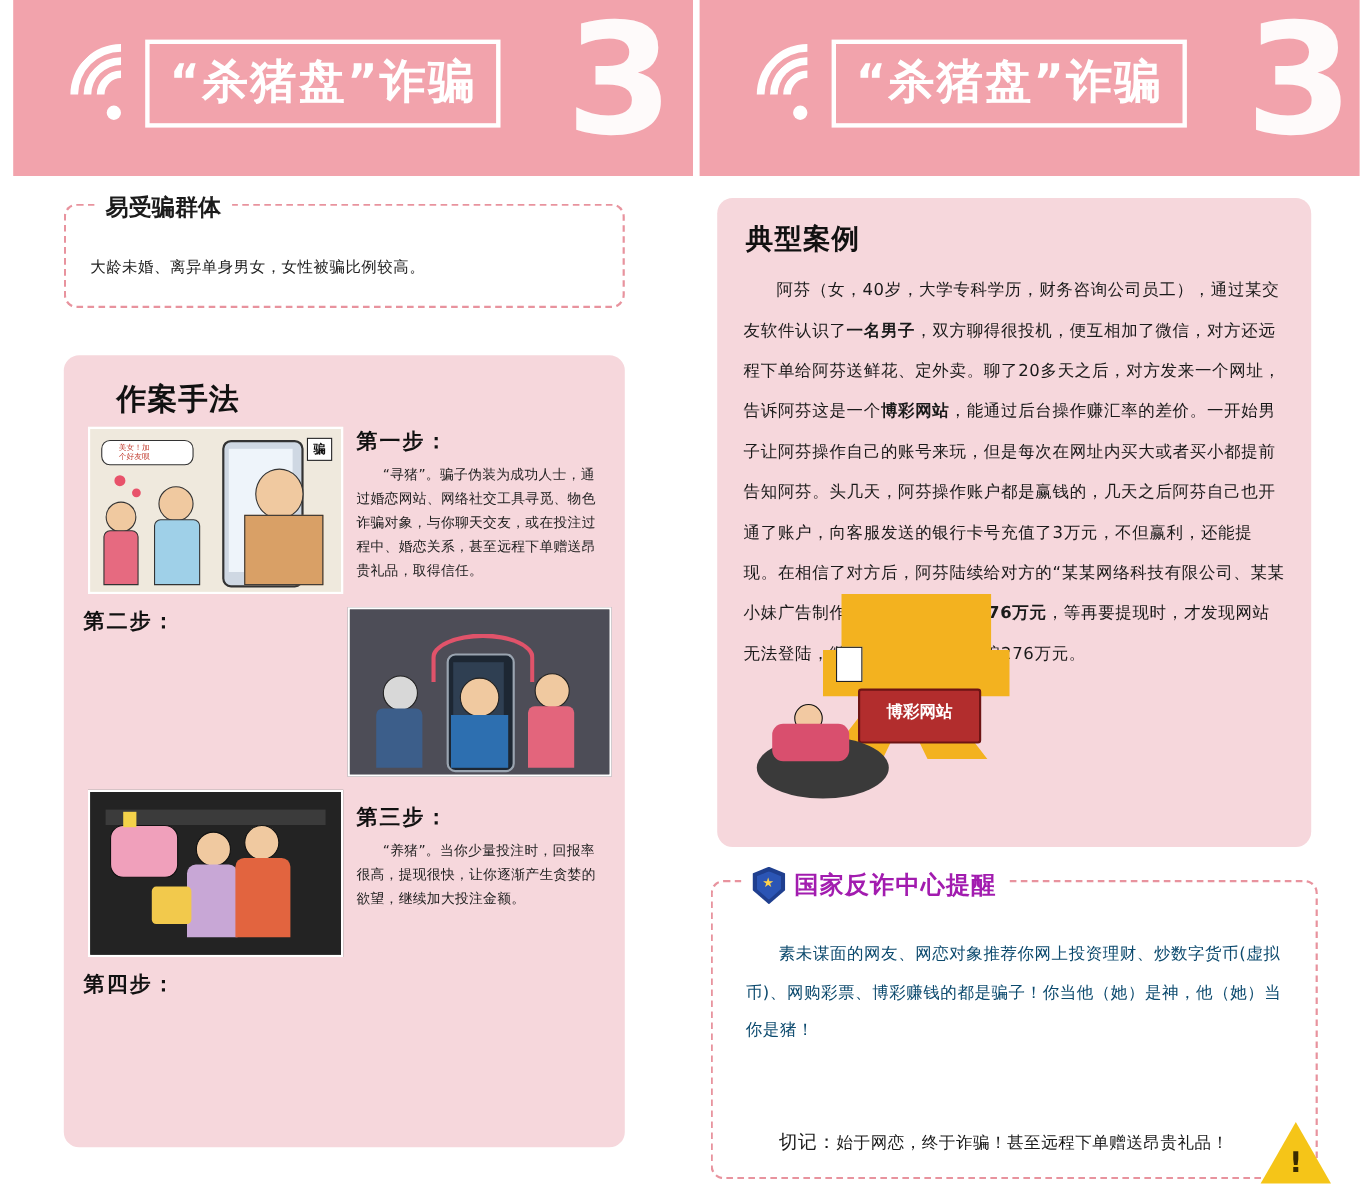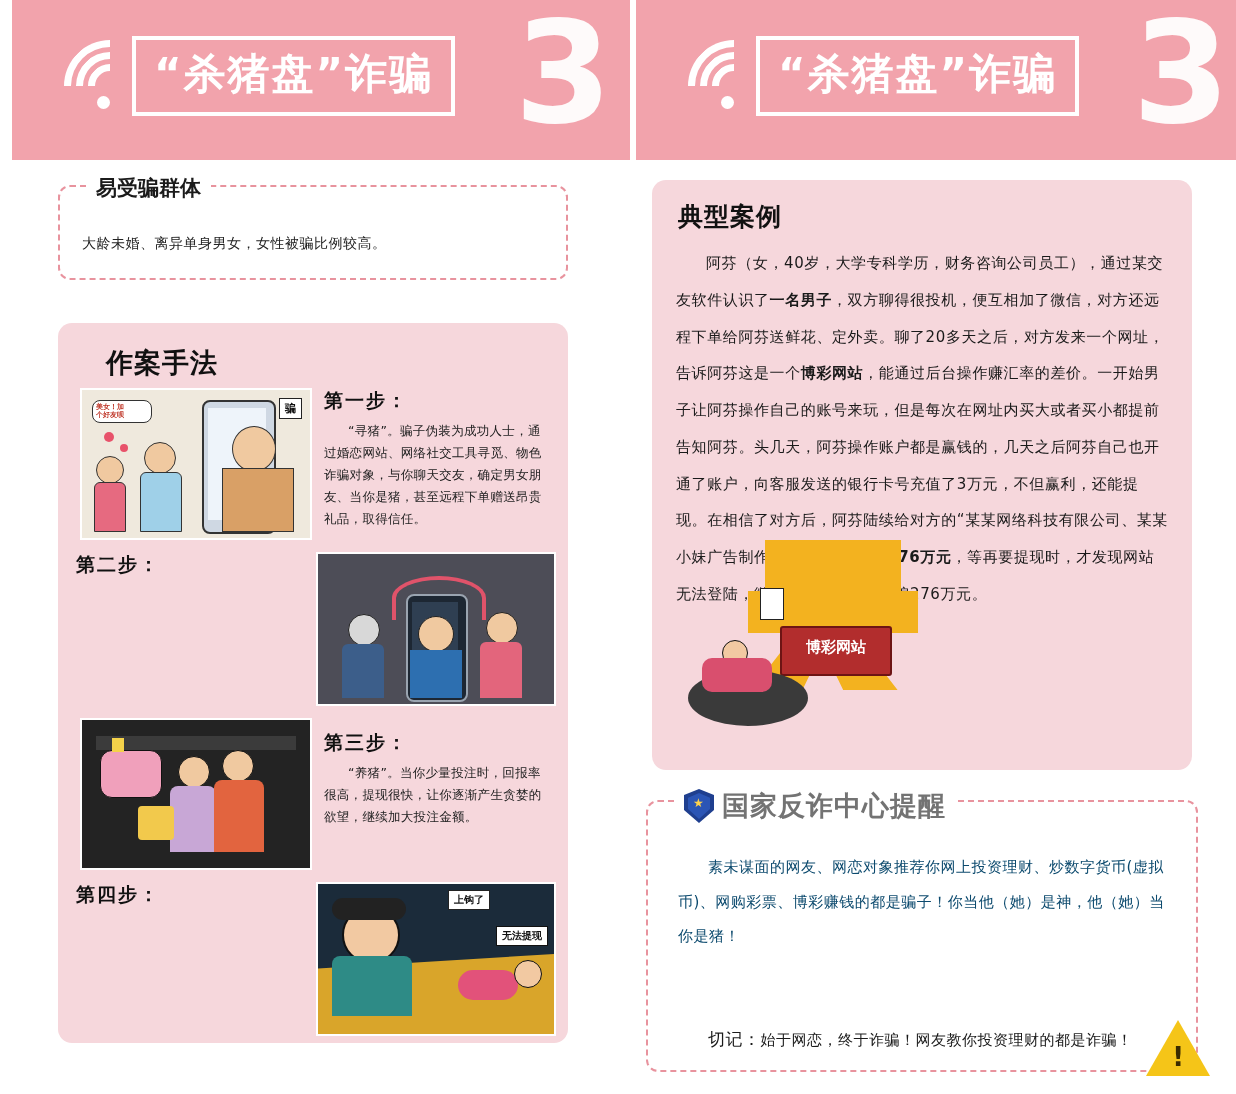--- a/index.html
+++ b/index.html
@@ -127,21 +127,21 @@
 
   
   #case-panel{position:absolute;left:30px;top:20px;width:540px;height:590px;background:#f6d7dc;border-radius:14px;}
   #case-title{position:absolute;left:56px;top:40px;font-size:25px;font-weight:bold;color:#111;letter-spacing:1px;}
   #case-text{position:absolute;left:54px;top:85px;width:492px;font-size:15px;line-height:2.45;color:#1a1a1a;text-indent:30px;letter-spacing:.6px;}
   #case-text b{font-weight:bold;}
   .money-illus{position:absolute;left:66px;top:370px;width:260px;height:210px;}
 
   #alert-box{left:24px;top:640px;width:552px;height:272px;}
   #alert-title-wrap{position:absolute;left:52px;top:628px;display:flex;align-items:center;background:#ffffff;padding:0 10px;}
-  #alert-title{font-size:27px;font-weight:bold;color:#737373;letter-spacing:1px;}
+  #alert-title{font-size:22px;font-weight:bold;color:#a21caf;letter-spacing:1px;}
   .shield{
     width:30px;height:34px;margin-right:8px;position:relative;
     background:#1f3f8f;
     clip-path:polygon(50% 0%,100% 18%,100% 62%,50% 100%,0% 62%,0% 18%);
   }
   .shield .inner{
     position:absolute;left:4px;top:4px;width:22px;height:26px;
     background:#2b55b5;
     clip-path:polygon(50% 0%,100% 18%,100% 62%,50% 100%,0% 62%,0% 18%);
   }
@@ -153,21 +153,21 @@
     position:absolute;right:30px;bottom:18px;width:0;height:0;
     border-left:32px solid transparent;border-right:32px solid transparent;
     border-bottom:56px solid #f5c518;
   }
   .warn-tri-inner{position:absolute;right:56px;bottom:24px;color:#3a2b00;font-weight:bold;font-size:26px;line-height:26px;}
 
   
   .cartoon{position:absolute;inset:0;}
   .bubble{
     position:absolute;background:#fff;border:1.5px solid #333;border-radius:8px;
-    font-size:7px;color:#c0392b;padding:2px 3px;line-height:1.2;font-weight:bold;
+    font-size:7px;color:#c0392b;padding:2px 15px;line-height:1.2;font-weight:normal;
   }
   .tag{
     position:absolute;background:#fff;border:1.5px solid #222;font-size:11px;
     font-weight:bold;color:#111;padding:2px 5px;
   }
   .blk{position:absolute;}
 </style>
 </head>
 <body>
 
@@ -222,21 +222,21 @@
           <div class="blk" style="left:62px;top:52px;width:30px;height:30px;background:#f0c9a0;border-radius:50%;border:1.5px solid #333;"></div>
           <div class="blk" style="left:58px;top:82px;width:40px;height:58px;background:#9fd0e8;border-radius:6px 6px 0 0;border:1.5px solid #333;"></div>
           <div class="blk" style="left:150px;top:36px;width:42px;height:44px;background:#f0c9a0;border-radius:50%;border:1.5px solid #333;"></div>
           <div class="blk" style="left:140px;top:78px;width:70px;height:62px;background:#d9a066;border:1.5px solid #333;"></div>
           <div class="tag" style="right:8px;top:8px;">骗</div>
         </div>
       </div>
 
       <div id="txt1">
         <div class="step-label">第一步：</div>
-        <div class="step-text">“寻猪”。骗子伪装为成功人士，通过婚恋网站、网络社交工具寻觅、物色诈骗对象，与你聊天交友，确定男女朋友、当你是猪，甚至远程下单赠送昂贵礼品，取得信任。</div>
+        <div class="step-text">“寻猪”。骗子伪装为成功人士，通过婚恋网站、网络社交工具寻觅、物色诈骗对象，与你聊天交友，或在投注过程中、婚恋关系，甚至远程下单赠送昂贵礼品，取得信任。</div>
       </div>
 
       <div id="txt2">
         <div class="step-label">第二步：</div>
       </div>
 
       <div class="illus" id="ill2">
         <div class="cartoon">
           <div class="blk" style="left:0;top:0;width:100%;height:100%;background:#4d4d57;"></div>
           <div class="blk" style="left:88px;top:40px;width:58px;height:104px;background:#1d2733;border:2px solid #9aa4b0;border-radius:8px;"></div>
@@ -267,33 +267,20 @@
 
       <div id="txt3">
         <div class="step-label">第三步：</div>
         <div class="step-text">“养猪”。当你少量投注时，回报率很高，提现很快，让你逐渐产生贪婪的欲望，继续加大投注金额。</div>
       </div>
 
       <div id="txt4">
         <div class="step-label">第四步：</div>
       </div>
 
-      <div class="illus" id="ill4">
-        <div class="cartoon">
-          <div class="blk" style="left:0;top:0;width:100%;height:100%;background:#1b2b3a;"></div>
-          <div class="blk" style="left:0;top:70px;width:100%;height:80px;background:#d9a52a;clip-path:polygon(0 18%,100% 0,100% 100%,0 100%);"></div>
-          <div class="blk" style="left:24px;top:22px;width:54px;height:54px;background:#f2c9a2;border-radius:50%;border:2px solid #111;"></div>
-          <div class="blk" style="left:14px;top:14px;width:74px;height:22px;background:#222;border-radius:12px;"></div>
-          <div class="blk" style="left:14px;top:72px;width:80px;height:60px;background:#2e8b86;border-radius:8px 8px 0 0;"></div>
-          <div class="blk" style="left:140px;top:86px;width:60px;height:30px;background:#e2527a;border-radius:16px;"></div>
-          <div class="blk" style="left:196px;top:76px;width:26px;height:26px;background:#f2c9a2;border-radius:50%;border:1.5px solid #111;"></div>
-          <div class="tag" style="left:130px;top:6px;font-size:10px;">上钩了</div>
-          <div class="tag" style="right:6px;top:42px;font-size:10px;background:#fff;color:#111;border-color:#111;">无法提现</div>
-        </div>
-      </div>
 
     </div>
 
     <div class="col-right">
 
       <div class="pink-panel" id="case-panel"></div>
       <div id="case-title">典型案例</div>
       <div id="case-text">阿芬（女，40岁，大学专科学历，财务咨询公司员工），通过某交友软件认识了<b>一名男子</b>，双方聊得很投机，便互相加了微信，对方还远程下单给阿芬送鲜花、定外卖。聊了20多天之后，对方发来一个网址，告诉阿芬这是一个<b>博彩网站</b>，能通过后台操作赚汇率的差价。一开始男子让阿芬操作自己的账号来玩，但是每次在网址内买大或者买小都提前告知阿芬。头几天，阿芬操作账户都是赢钱的，几天之后阿芬自己也开通了账户，向客服发送的银行卡号充值了3万元，不但赢利，还能提现。在相信了对方后，阿芬陆续给对方的“某某网络科技有限公司、某某小妹广告制作部”等账户<b>充值了276万元</b>，等再要提现时，才发现网站无法登陆，微信被<b>拉黑</b>，共计被骗276万元。</div>
 
       <div class="money-illus">
@@ -312,20 +299,20 @@
       <div class="dash-box" id="alert-box"></div>
       <div id="alert-title-wrap">
         <div class="shield">
           <div class="inner"></div>
             <div class="star">★</div>
         </div>
         <div id="alert-title">国家反诈中心提醒</div>
       </div>
       <div id="alert-text1">素未谋面的网友、网恋对象推荐你网上投资理财、炒数字货币(虚拟币)、网购彩票、博彩赚钱的都是骗子！你当他（她）是神，他（她）当你是猪！</div>
       <div id="alert-text2">
-        <span class="strong">切记：</span><span>始于网恋，终于诈骗！网友教你投资理财的都是诈骗！</span>
+        <span class="strong">切记：</span><span>始于网恋，终于诈骗！甚至远程下单赠送昂贵礼品！</span>
       </div>
       <div class="warn-tri"></div>
       <div class="warn-tri-inner">!</div>
 
     </div>
   </div>
 </div>
 
 </body></html>

